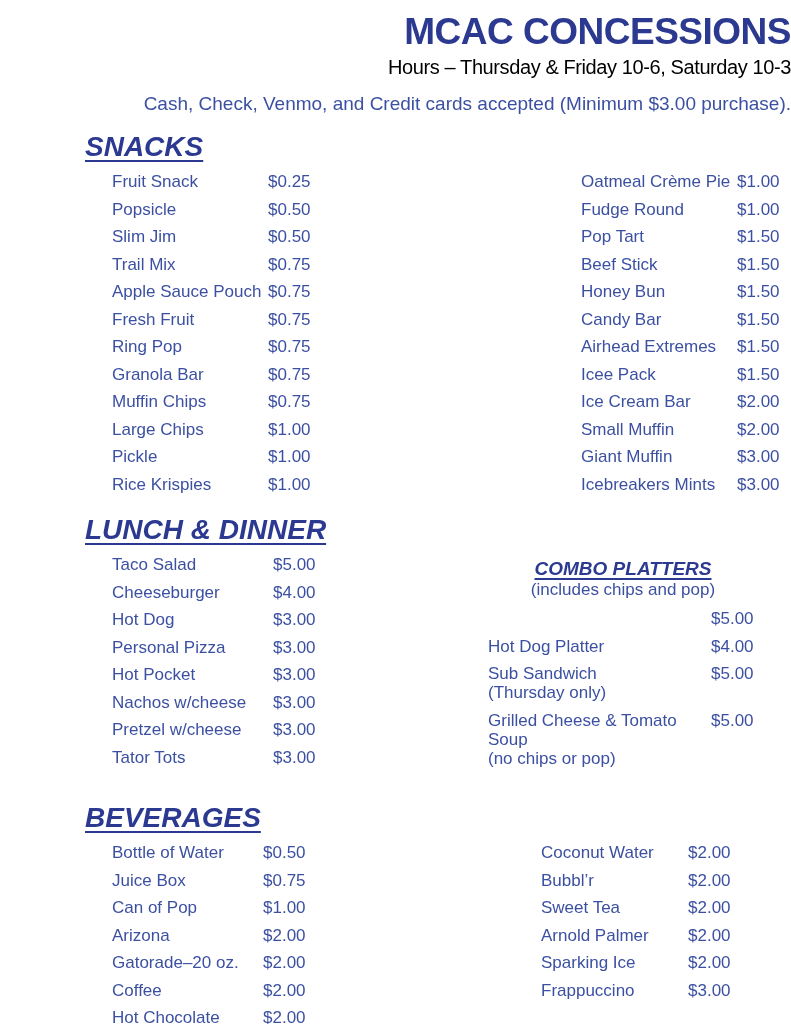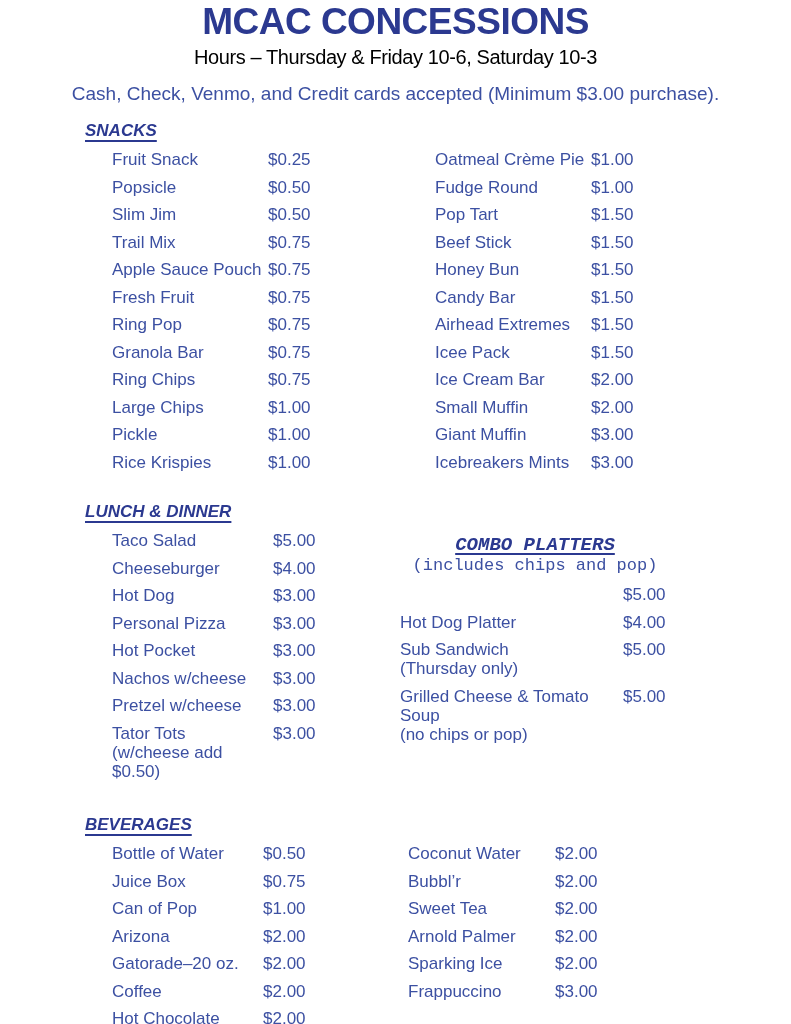--- a/index.html
+++ b/index.html
@@ -3,63 +3,63 @@
 <meta charset="utf-8">
 <style>
   * { box-sizing: border-box; }
   html, body { margin: 0; padding: 0; background: #ffffff; }
   .page {
     width: 791px; height: 1024px; margin: 0 auto; background: #ffffff;
     color: #3c50a2; font-family: "Liberation Sans", sans-serif;
     overflow: hidden; position: relative;
   }
   
-  .header { text-align: center; }
+  .header { text-align: right; padding-top: 10px; }
   .title {
     font-size: 37px; font-weight: bold; color: #2b3990;
     line-height: 44px; letter-spacing: -0.5px;
   }
   .subtitle {
     font-size: 20px; font-weight: normal; color: #000000;
     line-height: 25px; margin-top: 1px; letter-spacing: -0.4px;
   }
   .payment {
     font-size: 19px; color: #3c50a2; line-height: 24px; margin-top: 12px;
   }
   
   .section { margin-left: 85px; }
   .sec-snacks { margin-top: 15px; }
-  .sec-lunch  { margin-top: 22px; }
+  .sec-lunch  { margin-top: 12px; }
   .sec-bev    { margin-top: 26px; }
   .heading {
-    display: inline-block; font-size: 17px; font-weight: bold; font-style: italic;
+    display: inline-block; font-size: 28px; font-weight: bold; font-style: italic;
     color: #2b3990; text-decoration: underline;
     text-decoration-thickness: 2px; text-underline-offset: 4px;
   }
-  .lists-row { display: flex; margin-left: 27px; margin-top: 9px; }
+  .lists-row { display: flex; margin-left: 27px; margin-top: 9px; justify-content: space-between; }
   .list { }
   .row {
     display: grid; font-size: 17px; line-height: 19px; margin-bottom: 8.5px;
     color: #3c50a2;
   }
   .iname { grid-column: 1; }
   .iprice { grid-column: 2; }
   .inote { grid-column: 1; }
   .inote:empty { display: none; }
   
   .snl { width: 283px; }
   .snl .row { grid-template-columns: 156px 1fr; }
   .snr { width: 250px; }
   .snr .row { grid-template-columns: 156px 1fr; margin-left: 40px; }
   
   .lunch-left { width: 288px; }
   .lunch-left .row { grid-template-columns: 161px 1fr; }
   
   .combo { width: 303px; margin-top: 3px; }
-  .combo-head-wrap { width: 270px; text-align: center; font-family: Liberation Mono, monospace; }
+  .combo-head-wrap { width: 270px; text-align: center; }
   .combo-heading {
     display: inline-block; font-size: 19px; font-weight: bold; font-style: italic;
     color: #2b3990; text-decoration: underline;
     text-decoration-thickness: 2px; text-underline-offset: 3px;
   }
   .combo-sub { font-size: 17px; line-height: 20px; color: #3c50a2; }
   .combo-items { margin-top: 9px; }
   .combo-items .row { grid-template-columns: 223px 1fr; }
   
   .bvl { width: 296px; }
@@ -125,21 +125,21 @@
 
           </div>
 
           <div class="row">
             <span class="iname">Granola Bar</span>
             <span class="iprice">$0.75</span>
 
           </div>
 
           <div class="row">
-            <span class="iname">Ring Chips</span>
+            <span class="iname">Muffin Chips</span>
             <span class="iprice">$0.75</span>
 
           </div>
 
           <div class="row">
             <span class="iname">Large Chips</span>
             <span class="iprice">$1.00</span>
 
           </div>
 
@@ -275,21 +275,20 @@
 
           <div class="row">
             <span class="iname">Pretzel w/cheese</span>
             <span class="iprice">$3.00</span>
 
           </div>
 
           <div class="row">
             <span class="iname">Tator Tots</span>
             <span class="iprice">$3.00</span>
-            <span class="inote">(w/cheese add $0.50)</span>
           </div>
         </div>
       <div class="combo">
         <div class="combo-head-wrap">
           <span class="combo-heading">COMBO PLATTERS</span>
           <div class="combo-sub">(includes chips and pop)</div>
         </div>
         <div class="combo-items">
 
             <div class="row">

